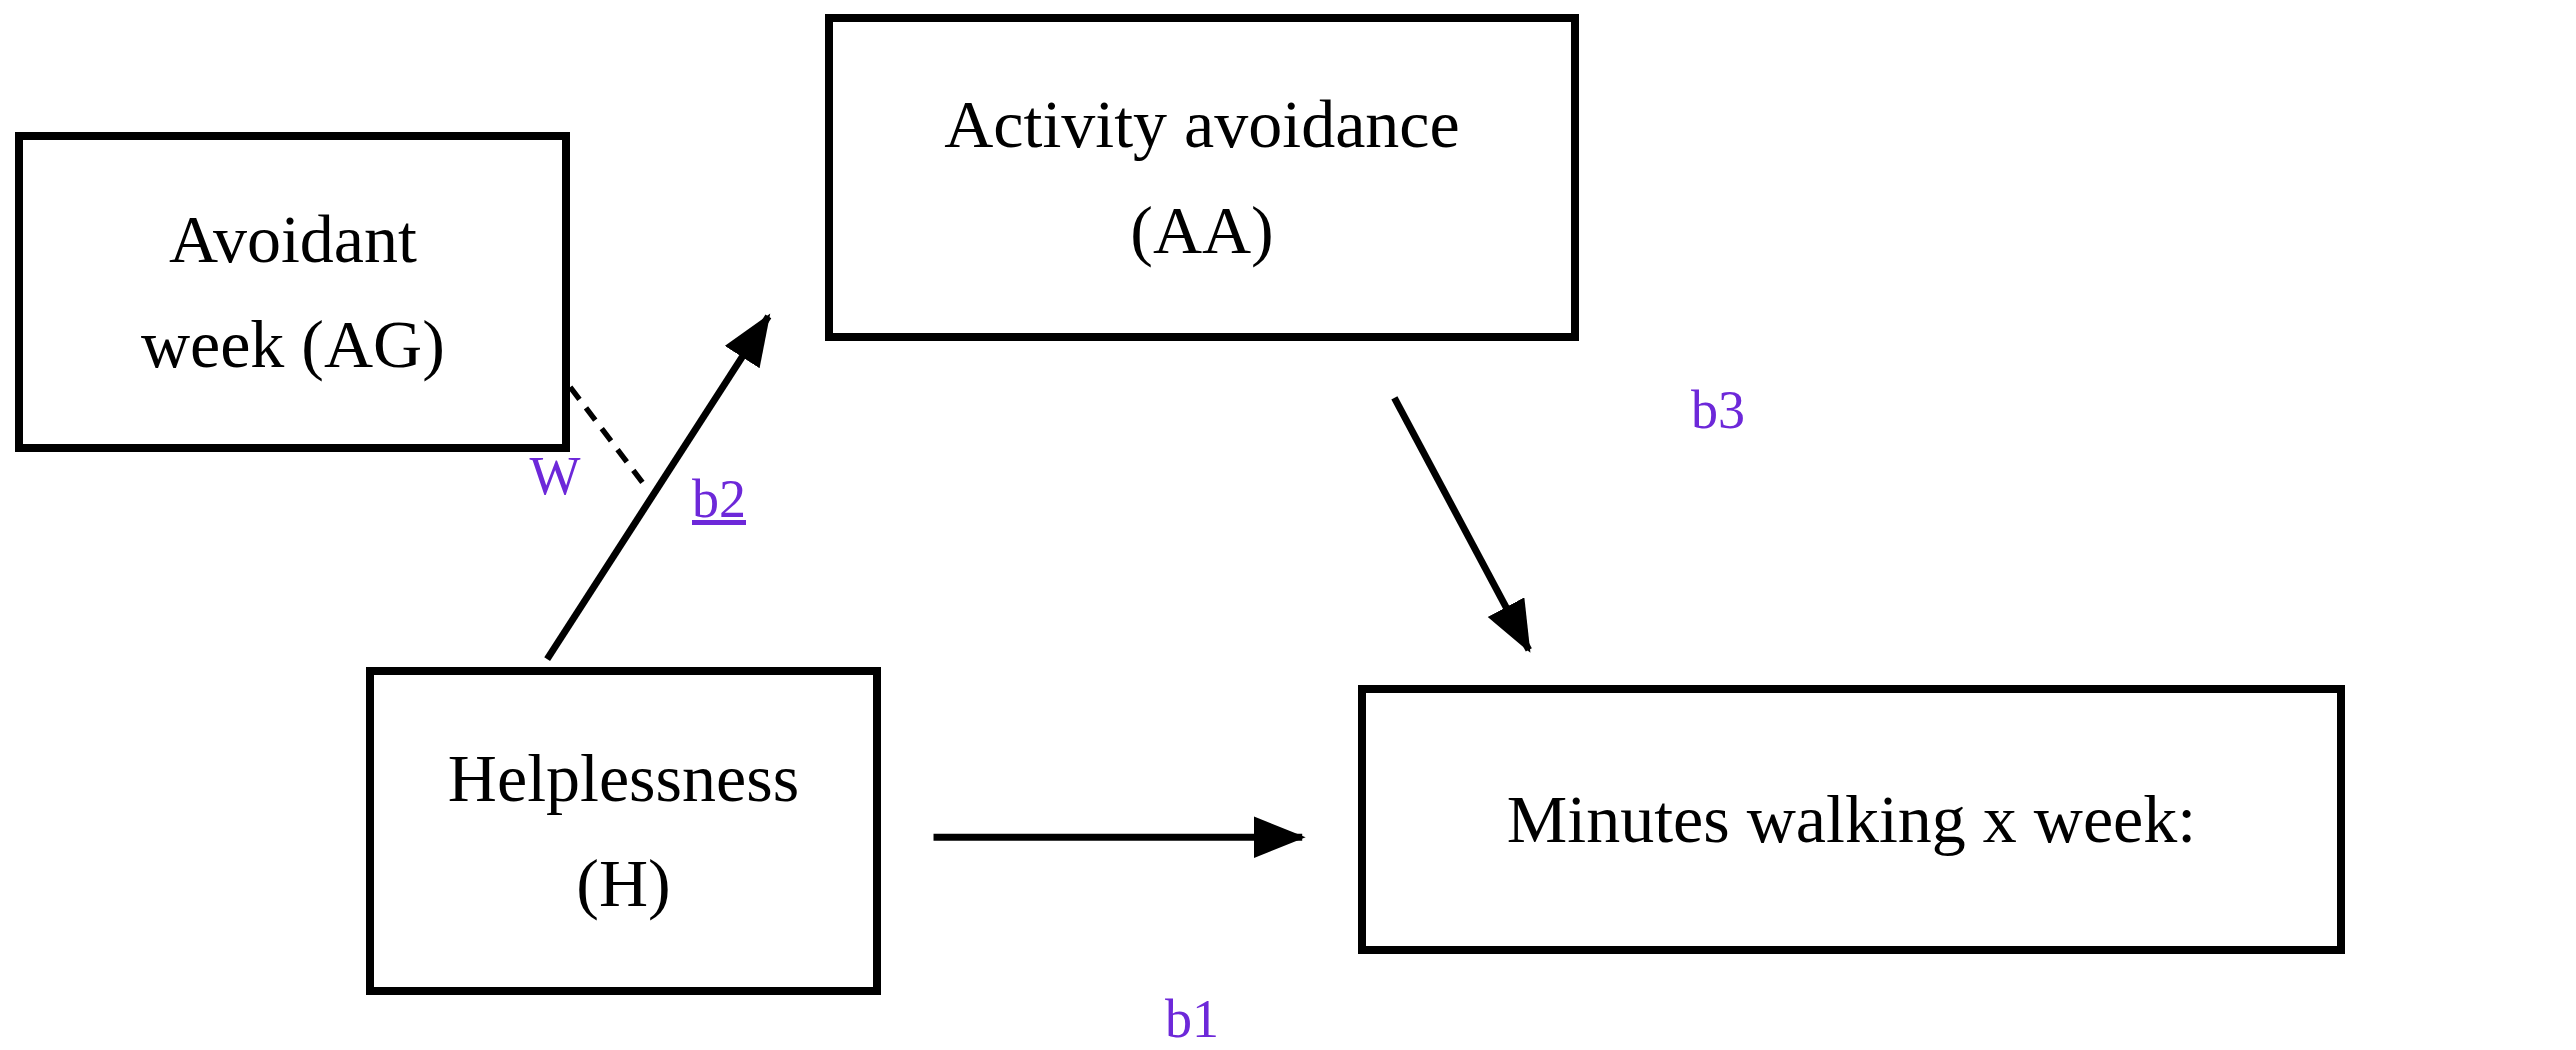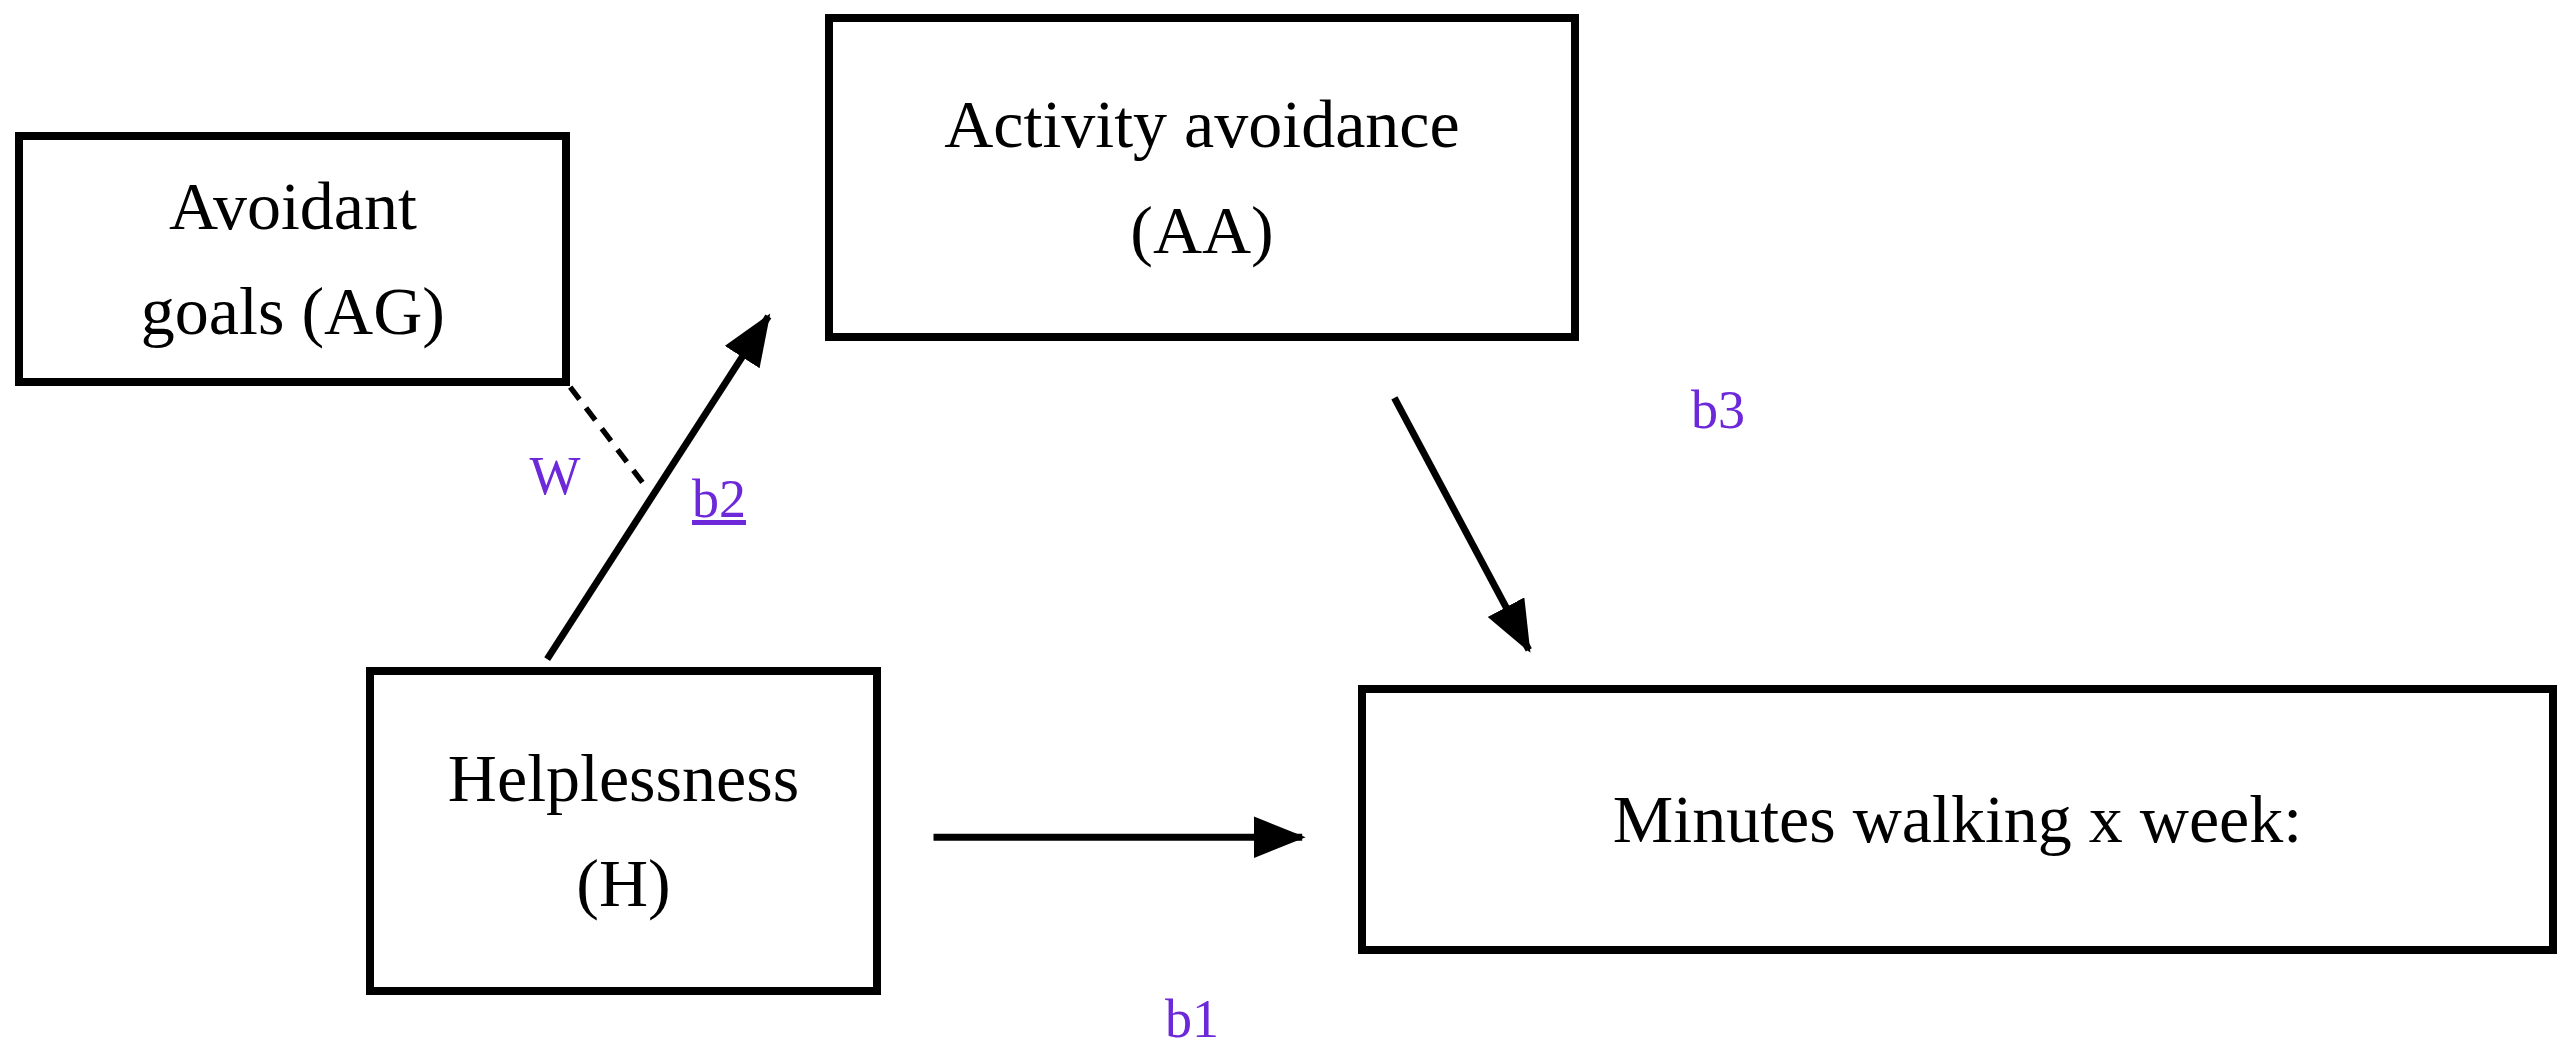--- a/index.html
+++ b/index.html
@@ -35,24 +35,24 @@
     align-items: center;
     text-align: center;
     font-size: 68px;
     line-height: 1.55;
     color: #000000;
   }
   .node span {
     display: block;
     white-space: nowrap;
   }
-  .node-ag { left: 15.4px;   top: 132px; width: 555px;  height: 254px; }
+  .node-ag { left: 15.4px;   top: 132px; width: 555px;  height: 320px; }
   .node-aa { left: 813px; top: 14px;  width: 754px;  height: 327px; margin-left: 12px; }
   .node-h  { left: 366px;  top: 667px; width: 515px;  height: 328px; }
-  .node-st { left: 1358px; top: 685px; width: 1199px; height: 269px; }
+  .node-st { left: 1358px; top: 685px; width: 987px; height: 269px; }
   .path-label {
     position: absolute;
     transform: translate(-50%, -50%);
     font-size: 54px;
     line-height: 1;
     color: #6d28d9;
     white-space: nowrap;
   }
   .label-w  { left: 555px;  top: 476px; }
   .label-b2 { left: 719px;  top: 499px; text-decoration: underline; }
@@ -78,21 +78,21 @@
 
     <line class="solid-path" x1="1815" y1="518" x2="1990" y2="846" marker-end="url(#ah)"></line>
 
     <line class="solid-path" x1="1215" y1="1090" x2="1695" y2="1090" marker-end="url(#ah)"></line>
 
     <line class="dashed-path" x1="742" y1="504" x2="836" y2="628"></line>
   </svg>
 
   <div class="node node-ag">
     <span>Avoidant</span>
-    <span>goals (AG)</span>
+    <span>week (AG)</span>
   </div>
 
   <div class="node node-aa">
     <span>Activity avoidance</span>
     <span>(AA)</span>
   </div>
 
   <div class="node node-h">
     <span>Helplessness</span>
     <span>(H)</span>

